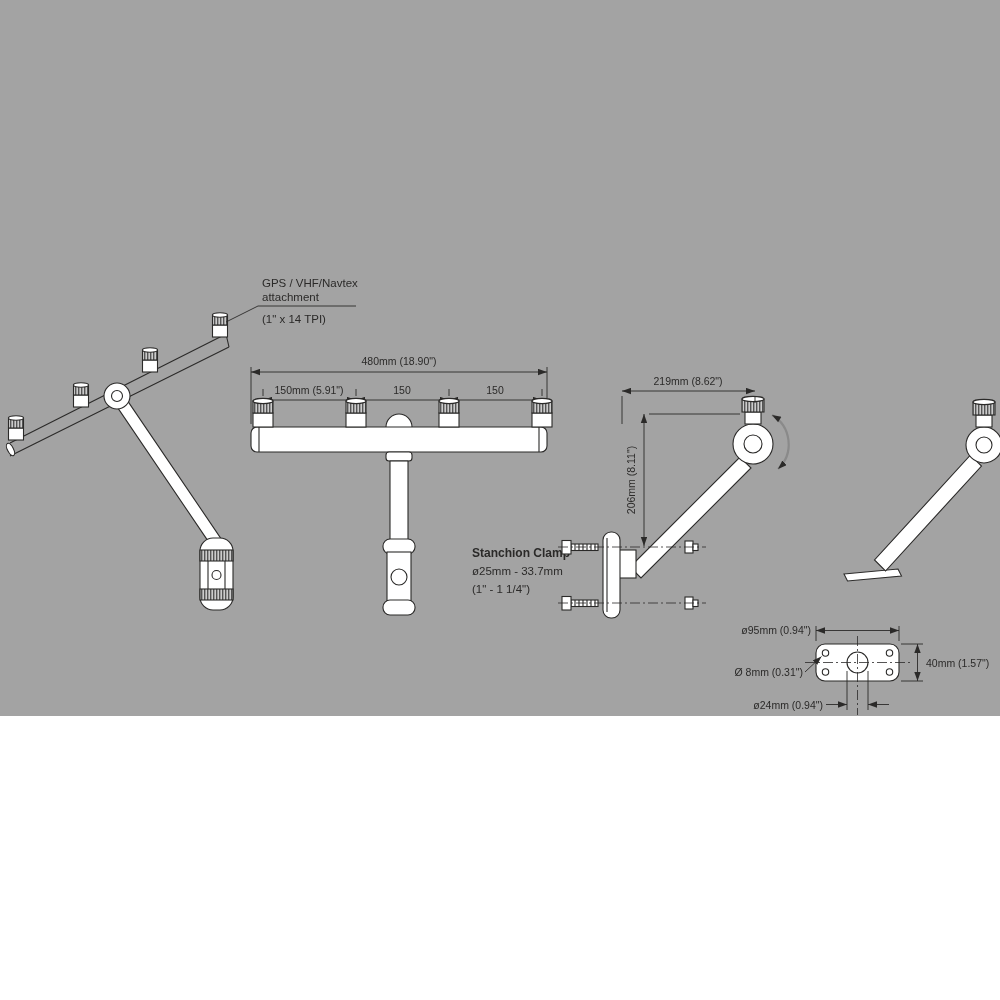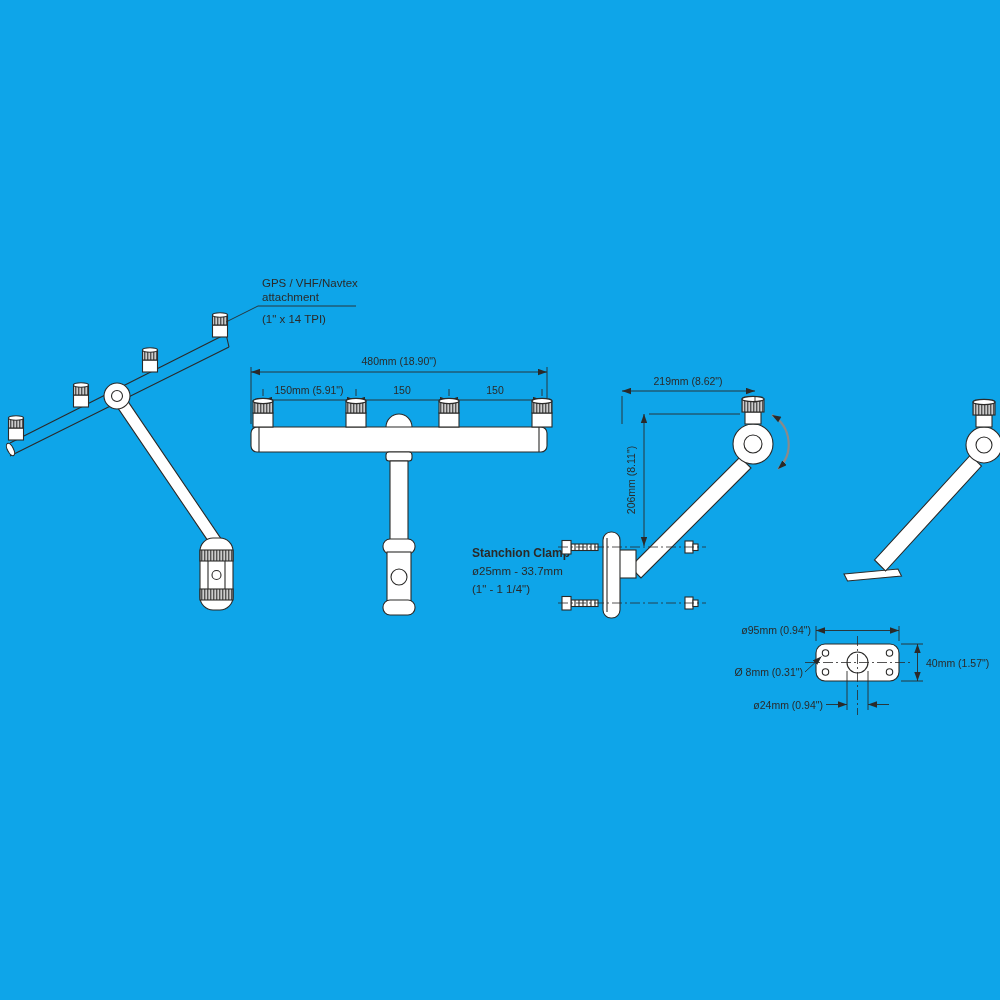--- a/index.html
+++ b/index.html
@@ -1,16 +1,16 @@
 <!DOCTYPE html>
 <html><head>
 <meta charset="utf-8">
 <style>
   html,body{margin:0;padding:0;background:#fff;}
-  .canvas{position:relative;width:1000px;height:1000px;background:#0ea5e9;overflow:hidden;}
+  .canvas{position:relative;width:1000px;height:716px;background:#a3a3a3;overflow:hidden;}
   svg{display:block;}
   .ln{fill:none;stroke:#2b2a29;stroke-width:1.1;}
   .fw{fill:#ffffff;stroke:#2b2a29;stroke-width:1.1;}
   .dim{fill:none;stroke:#2b2a29;stroke-width:0.9;}
   .cl{fill:none;stroke:#2b2a29;stroke-width:0.8;stroke-dasharray:10 3 2 3;}
   text{font-family:"Liberation Sans","DejaVu Sans",sans-serif;fill:#2b2a29;}
   .t-dim{font-size:10.5px;}
   .t-label{font-size:11.5px;}
   .t-label-b{font-size:12px;font-weight:bold;}
 </style>

